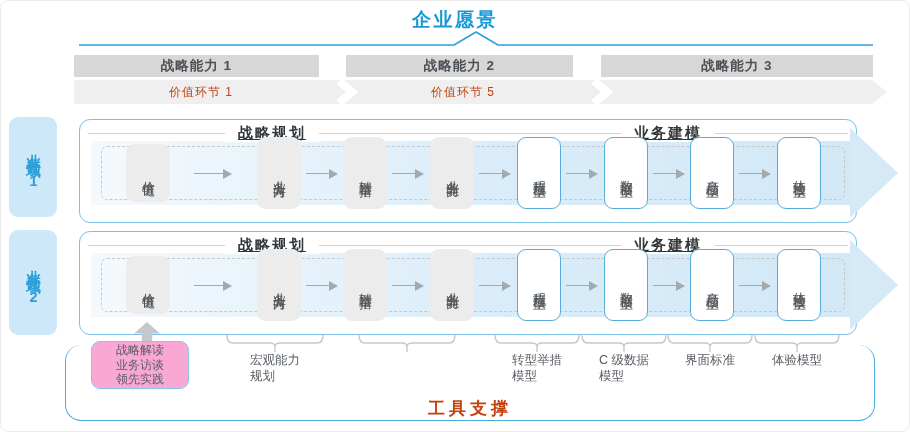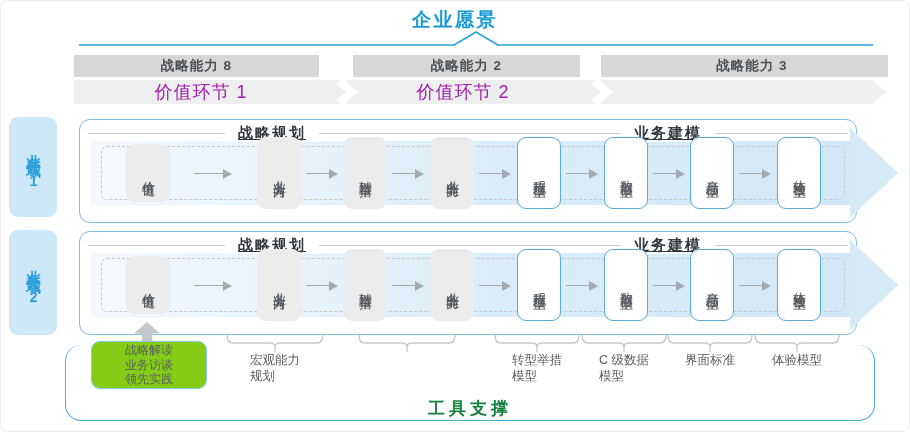--- a/index.html
+++ b/index.html
@@ -11,21 +11,21 @@
   .title-row{position:absolute;top:6px;left:0;width:100%;display:flex;justify-content:center;gap:26px;text-align:right;}
   .title-row span{font-size:19px;font-weight:bold;letter-spacing:2.5px;color:#1899d6;}
   .peak-svg{position:absolute;left:0;top:0;width:910px;height:48px;}
 
   
   .band-seg{position:absolute;top:54px;height:22px;background:#d7d7d7;display:flex;align-items:center;
     justify-content:center;font-size:13.5px;font-weight:600;color:#4b5055;letter-spacing:1px;}
   .value-band{position:absolute;top:79px;left:73px;width:813px;height:24px;background:#efefef;
     clip-path:polygon(0 0,calc(100% - 15px) 0,100% 50%,calc(100% - 15px) 100%,0 100%);}
   .chev{position:absolute;top:0;height:24px;width:22px;}
-  .value-label{position:absolute;top:79px;height:24px;line-height:24px;font-size:18px;color:#a21caf;
+  .value-label{position:absolute;top:79px;height:24px;line-height:24px;font-size:12px;color:#c2410c;
     letter-spacing:1px;transform:translateX(-50%);}
 
   
   .domain{position:absolute;left:8px;width:48px;background:#cde8f8;border-radius:9px;
     display:flex;align-items:center;justify-content:center;}
   .domain span{writing-mode:vertical-rl;text-orientation:upright;font-weight:bold;font-size:14.5px;
     color:#2f9fda;letter-spacing:3px;}
 
   
   .flow-row{position:absolute;left:78px;width:778px;height:104px;background:#fff;
@@ -46,56 +46,56 @@
   .vtxt{writing-mode:vertical-rl;text-orientation:upright;font-size:13px;color:#53585d;letter-spacing:1.5px;}
   .harrow{position:absolute;top:48px;height:11px;}
   .harrow::before{content:"";position:absolute;left:0;right:7px;top:4.8px;border-top:1.6px solid #a4a9ae;}
   .harrow::after{content:"";position:absolute;right:0;top:0.5px;width:0;height:0;
     border-left:9px solid #a4a9ae;border-top:5px solid transparent;border-bottom:5px solid transparent;}
 
   
   .tool-box{position:absolute;left:64px;top:344px;width:810px;height:76px;border:1.5px solid #4aabdb;
     border-top:none;border-radius:16px;box-sizing:border-box;}
   .tool-label{position:absolute;left:64px;width:810px;top:396px;text-align:center;font-size:17px;
-    font-weight:bold;color:#15803d;letter-spacing:4px;}
+    font-weight:bold;color:#c2410c;letter-spacing:4px;}
   .up-arrow{position:absolute;left:133px;top:321px;width:26px;height:22px;background:#c4c8cc;
     clip-path:polygon(50% 0,100% 52%,70% 52%,70% 100%,30% 100%,30% 52%,0 52%);}
   .bracket-svg{position:absolute;left:0;top:330px;width:910px;height:26px;}
-  .practice-box{position:absolute;left:90px;top:340px;width:116px;height:48px;background:#84cc16;
+  .practice-box{position:absolute;left:90px;top:340px;width:98px;height:48px;background:#f9a8d4;
     border:1.2px solid #85c8e8;border-radius:9px;box-sizing:border-box;display:flex;align-items:center;
     justify-content:center;text-align:center;font-size:12px;line-height:14.5px;color:#585d62;white-space:pre-line;}
   .ann{position:absolute;top:352px;transform:translateX(-50%);white-space:pre-line;text-align:left;
     font-size:12.5px;line-height:15.5px;color:#585d62;}
 </style>
 </head>
 <body>
 
 <div class="canvas">
 
   <div class="title-row">
     <span>企业愿景</span>
   </div>
   <svg class="peak-svg" viewBox="0 0 910 48">
     <path d="M78 44 H453 L475 31 L497 44 H872" fill="none" stroke="#2aa3db" stroke-width="1.6" stroke-linejoin="round"></path>
   </svg>
 
-  <div class="band-seg" style="left:73px;width:245px;">战略能力 8</div>
-  <div class="band-seg" style="left:345px;width:227px;margin-left:7px;">战略能力 2</div>
-  <div class="band-seg" style="left:600px;width:272px;padding-left:15px;">战略能力 3</div>
+  <div class="band-seg" style="left:73px;width:245px;">战略能力 1</div>
+  <div class="band-seg" style="left:345px;width:227px;">战略能力 2</div>
+  <div class="band-seg" style="left:600px;width:272px;">战略能力 3</div>
 
   <div class="value-band">
     <svg class="chev" style="left:262px;" viewBox="0 0 22 24">
         <path d="M3 1 L16 12 L3 23" fill="none" stroke="#ffffff" stroke-width="8"></path>
       </svg>
     <svg class="chev" style="left:517px;" viewBox="0 0 22 24">
         <path d="M3 1 L16 12 L3 23" fill="none" stroke="#ffffff" stroke-width="8"></path>
       </svg>
   </div>
   <span class="value-label" style="left:200px;">价值环节 1</span>
-  <span class="value-label" style="left:462px;">价值环节 2</span>
+  <span class="value-label" style="left:462px;">价值环节 5</span>
 
   <div class="domain" style="top:116px;height:100px;">
     <span>业务领域 1</span>
   </div>
   <div class="domain" style="top:229px;height:105px;">
     <span>业务领域 2</span>
   </div>
 
   <div class="flow-row" style="top:118px;">
     <div class="arrow-body"></div>

